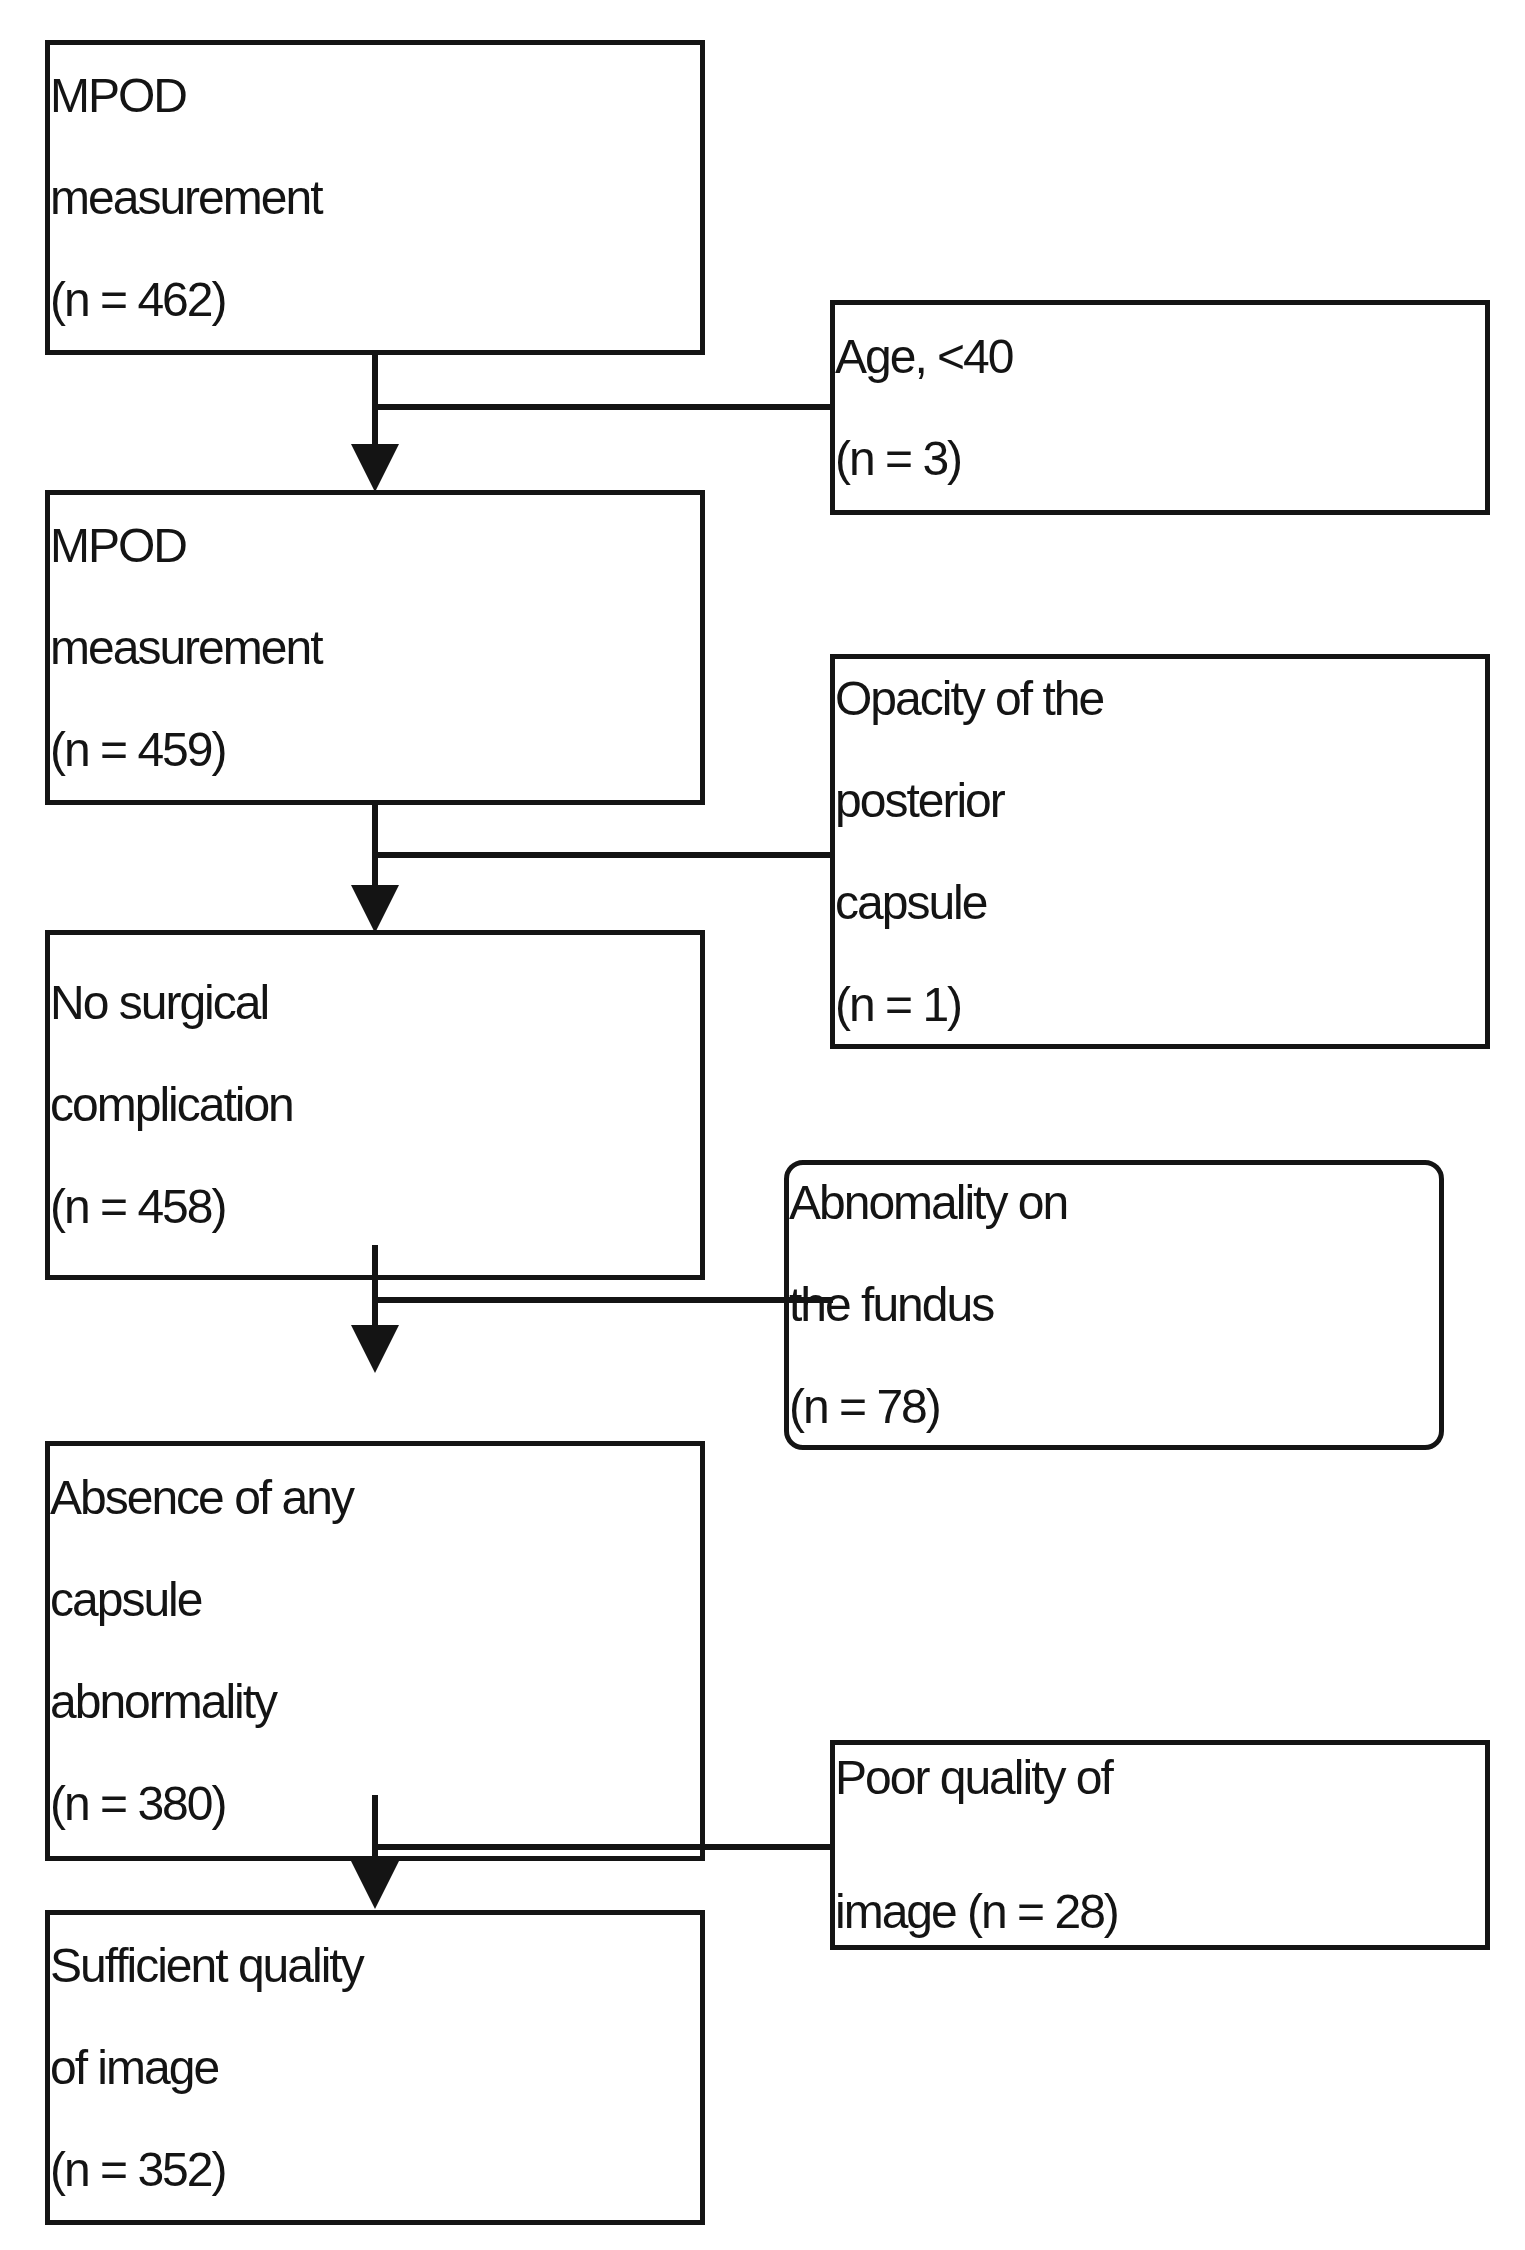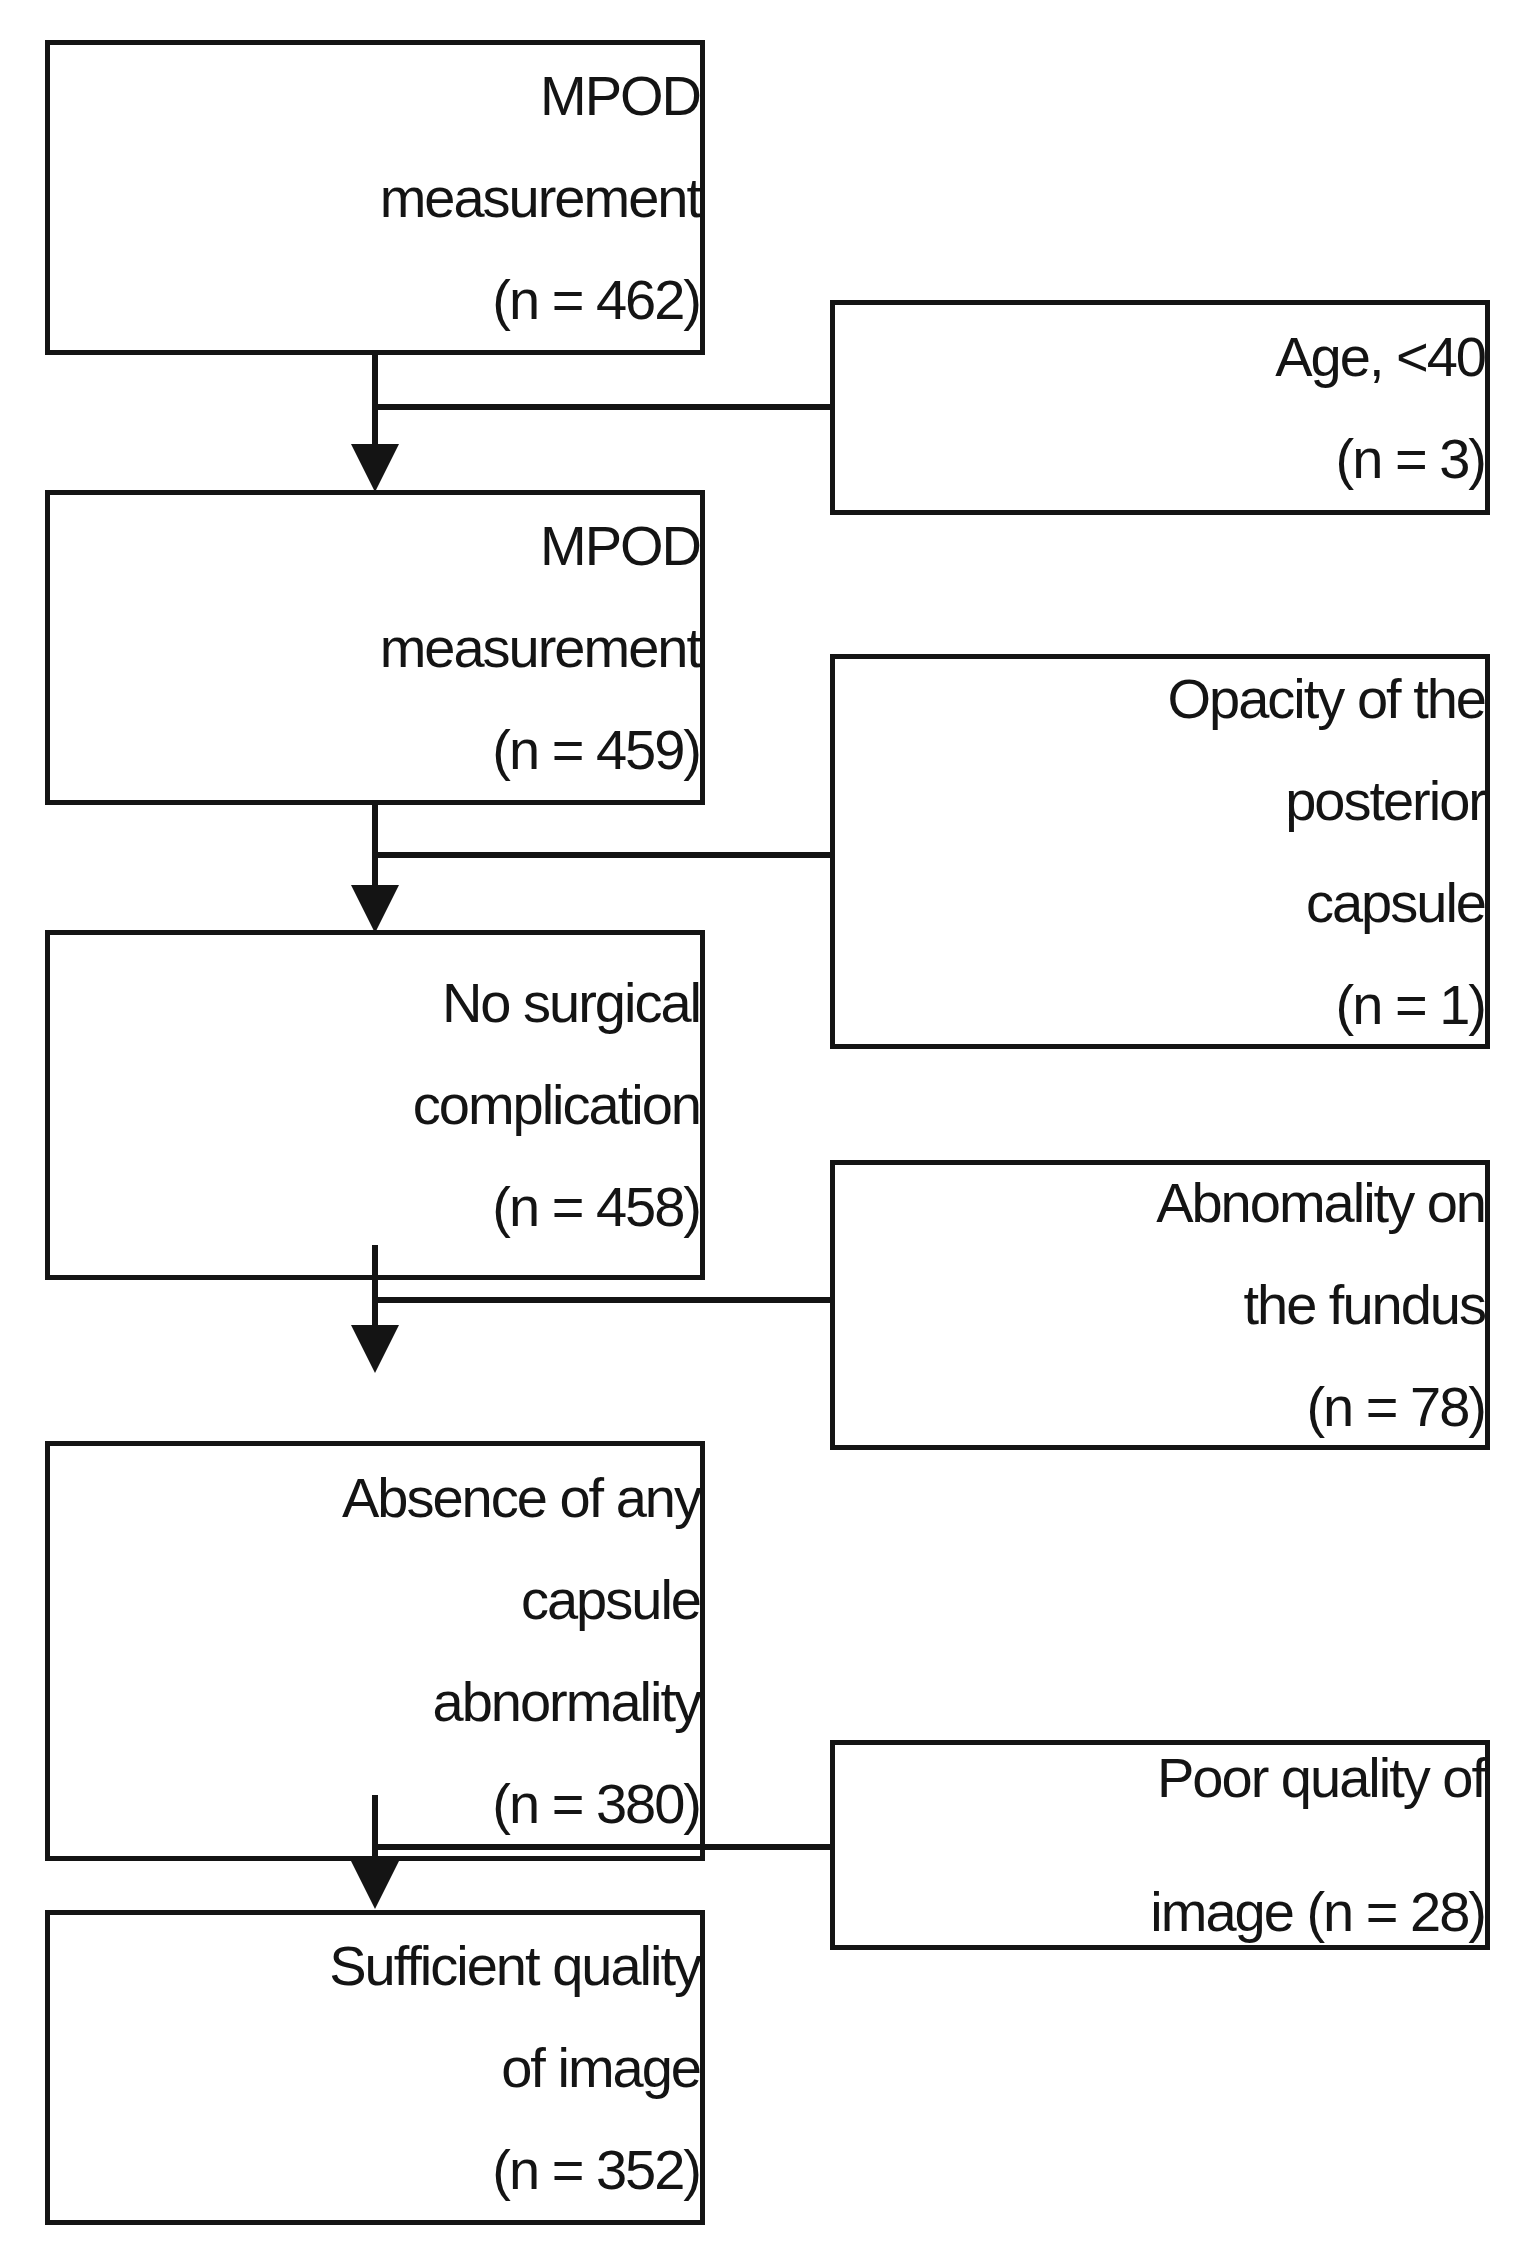--- a/index.html
+++ b/index.html
@@ -12,42 +12,41 @@
     color: #141414;
     overflow: hidden;
   }
   .box {
     position: absolute;
     border: 5px solid #141414;
     background: #ffffff;
     box-sizing: border-box;
     display: flex;
     flex-direction: column;
-    align-items: flex-end;
+    align-items: flex-start;
     justify-content: center;
     text-align: center;
-    font-size: 56px;
+    font-size: 48px;
     line-height: 102px;
     letter-spacing: -2px;
     color: #141414;
-    padding-left: 24px;
   }
   .line { display: block; white-space: nowrap; }
 
   
   .b1 { left: 45px;  top: 40px;   width: 660px; height: 315px; }
   .b2 { left: 45px;  top: 490px;  width: 660px; height: 315px; }
   .b3 { left: 45px;  top: 930px;  width: 660px; height: 350px; }
   .b4 { left: 45px;  top: 1441px; width: 660px; height: 420px; }
   .b5 { left: 45px;  top: 1910px; width: 660px; height: 315px; }
 
   
   .r1 { left: 830px; top: 300px;  width: 660px; height: 215px; }
   .r2 { left: 830px; top: 640px;  width: 660px; height: 395px; margin-top: 14px; }
-  .r3 { left: 830px; top: 1160px; width: 660px; height: 290px; }
+  .r3 { left: 784px; top: 1160px; width: 660px; height: 290px; border-radius: 19px; }
   .r4 { left: 830px; top: 1740px; width: 660px; height: 210px; gap: 32px; }
 
   
   .vline {
     position: absolute;
     left: 372px;
     width: 6px;
     background: #141414;
   }
   .v1 { top: 355px;  height: 95px; }

